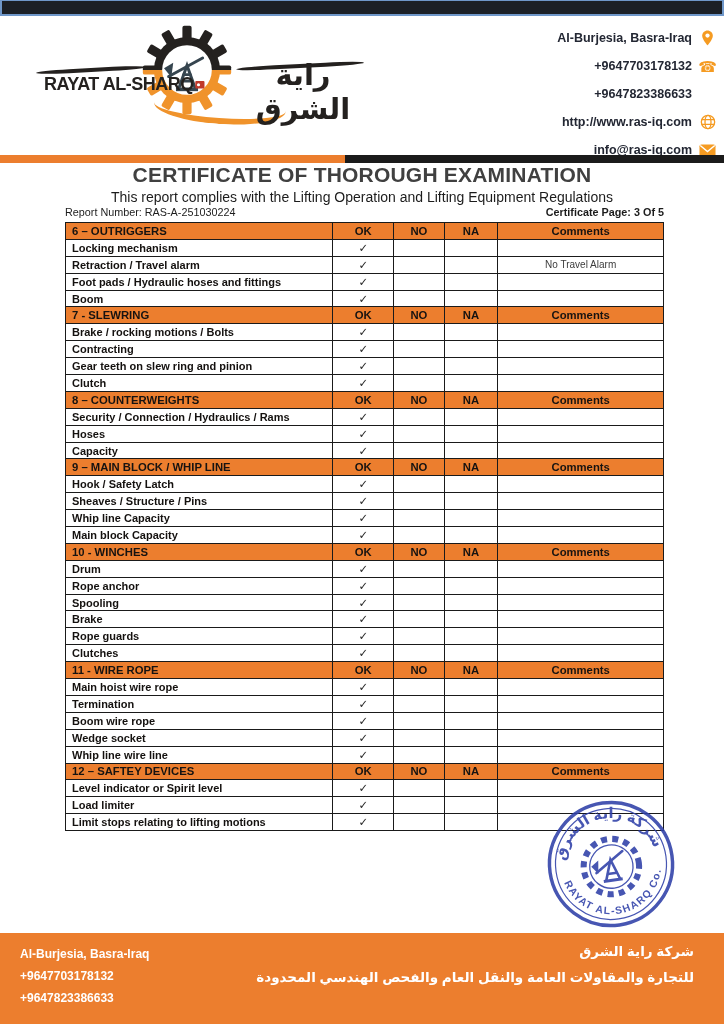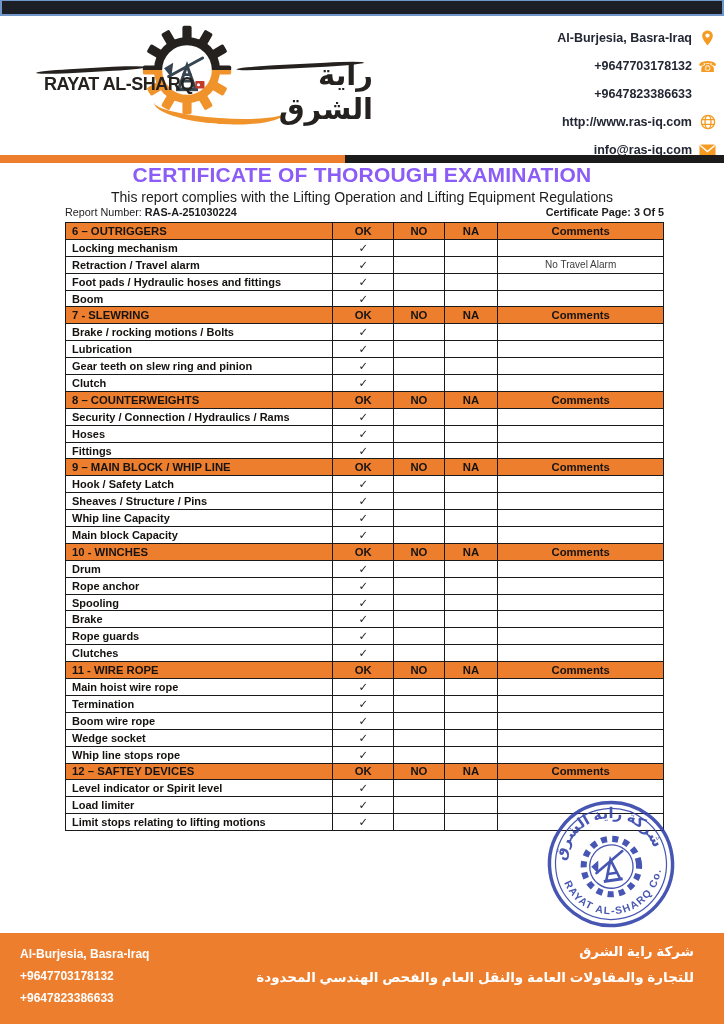--- a/index.html
+++ b/index.html
@@ -6,45 +6,45 @@
   body{font-family:"Liberation Sans","DejaVu Sans",sans-serif;background:#888;}
   .page{position:relative;width:724px;height:1024px;background:#fff;margin:0 auto;overflow:hidden;}
 
   
   .top-bar{position:absolute;top:0;left:0;right:0;height:16px;background:#1c2026;border:2px solid #6f97c9;border-top-width:1px;box-sizing:border-box;}
 
   
   .header{position:absolute;top:18px;left:0;right:0;height:137px;background:#fff;}
   .logo-block{position:absolute;left:28px;top:0;width:350px;height:137px;}
   .logo-en{position:absolute;left:16px;top:56px;width:130px;font-size:18px;font-weight:bold;color:#24211f;letter-spacing:-0.5px;white-space:nowrap;}
-  .logo-ar{position:absolute;left:205px;top:40px;width:140px;font-size:29px;font-weight:bold;color:#24211f;text-align:right;direction:rtl;}
+  .logo-ar{position:absolute;left:205px;top:40px;width:140px;font-size:29px;font-weight:bold;color:#24211f;text-align:center;direction:rtl;}
   .gear{position:absolute;left:113px;top:6px;width:92px;height:92px;}
   .sw-l{position:absolute;left:8px;top:50px;width:110px;height:4px;background:#24211f;border-radius:60%/100%;transform:rotate(-3deg);}
   .sw-r{position:absolute;left:208px;top:46px;width:128px;height:4px;background:#24211f;border-radius:60%/100%;transform:rotate(-3deg);}
   .sw-orange{position:absolute;left:126px;top:72px;width:132px;height:28px;border-bottom:6px solid #F0932B;border-radius:50%;transform:rotate(4deg);}
   .tagline{position:absolute;left:0;top:100px;width:350px;text-align:center;font-size:10.8px;font-weight:bold;color:#46423f;line-height:1.5;}
 
   .contact{position:absolute;right:8px;top:6px;width:220px;}
   .c-row{display:flex;align-items:center;justify-content:flex-end;height:28px;gap:7px;}
   .c-text{font-size:12.5px;font-weight:bold;color:#232733;white-space:nowrap;}
   .c-icon{width:17px;height:17px;display:flex;align-items:center;justify-content:center;color:#F59B22;font-size:15px;line-height:17px;}
   .c-icon svg{display:block;}
   .c-icon.empty{visibility:hidden;}
 
   
   .divider{position:absolute;top:155px;left:0;right:0;height:8px;display:flex;}
   .divider .d-orange{width:47.6%;background:#EC7E2E;}
   .divider .d-black{flex:1;background:#1b1b1b;}
 
   
-  .title{position:absolute;top:163px;left:0;right:0;text-align:center;font-size:21px;font-weight:bold;color:#8b5cf6;letter-spacing:0.2px;}
+  .title{position:absolute;top:163px;left:0;right:0;text-align:center;font-size:21px;font-weight:bold;color:#404040;letter-spacing:0.2px;}
   .subtitle{position:absolute;top:189px;left:0;right:0;text-align:center;font-size:14px;color:#1c1c1c;}
   .report-line{position:absolute;top:206px;left:65px;right:60px;display:flex;justify-content:space-between;font-size:10.8px;color:#1c1c1c;}
   .report-line .lbl{font-weight:normal;}
-  .report-line .val{font-weight:bold;}
+  .report-line .val{font-weight:normal;}
   .page-ref{font-weight:bold;margin-left:16px;}
 
   
   .table-wrap{position:absolute;top:222px;left:65px;right:60px;}
   table{width:100%;border-collapse:collapse;table-layout:fixed;}
   td{border:1px solid #1a1a1a;height:15.9px;padding:0 3px;font-size:11px;overflow:hidden;white-space:nowrap;vertical-align:middle;}
   tr.sec-row td{background:#EC7E2E;font-weight:bold;font-size:11.3px;color:#161311;}
   td.sec-title{text-align:left;padding-left:6px;}
   td.sec-col{text-align:center;}
   td.item{font-weight:bold;text-align:left;padding-left:6px;color:#14110f;}
@@ -225,21 +225,21 @@
             <td class="sec-col">Comments</td>
           </tr>
           <tr>
             <td class="item">Brake / rocking motions / Bolts</td>
             <td class="ok">✓</td>
             <td class="no"></td>
             <td class="na"></td>
             <td class="comment"></td>
           </tr>
           <tr>
-            <td class="item">Lubrication</td>
+            <td class="item">Contracting</td>
             <td class="ok">✓</td>
             <td class="no"></td>
             <td class="na"></td>
             <td class="comment"></td>
           </tr>
           <tr>
             <td class="item">Gear teeth on slew ring and pinion</td>
             <td class="ok">✓</td>
             <td class="no"></td>
             <td class="na"></td>
@@ -267,21 +267,21 @@
             <td class="comment"></td>
           </tr>
           <tr>
             <td class="item">Hoses</td>
             <td class="ok">✓</td>
             <td class="no"></td>
             <td class="na"></td>
             <td class="comment"></td>
           </tr>
           <tr>
-            <td class="item">Fittings</td>
+            <td class="item">Capacity</td>
             <td class="ok">✓</td>
             <td class="no"></td>
             <td class="na"></td>
             <td class="comment"></td>
           </tr>
           <tr class="sec-row">
             <td class="sec-title">9 – MAIN BLOCK / WHIP LINE</td>
             <td class="sec-col">OK</td>
             <td class="sec-col">NO</td>
             <td class="sec-col">NA</td>
@@ -393,21 +393,21 @@
             <td class="comment"></td>
           </tr>
           <tr>
             <td class="item">Wedge socket</td>
             <td class="ok">✓</td>
             <td class="no"></td>
             <td class="na"></td>
             <td class="comment"></td>
           </tr>
           <tr>
-            <td class="item">Whip line stops rope</td>
+            <td class="item">Whip line wire line</td>
             <td class="ok">✓</td>
             <td class="no"></td>
             <td class="na"></td>
             <td class="comment"></td>
           </tr>
           <tr class="sec-row">
             <td class="sec-title">12 – SAFTEY DEVICES</td>
             <td class="sec-col">OK</td>
             <td class="sec-col">NO</td>
             <td class="sec-col">NA</td>

